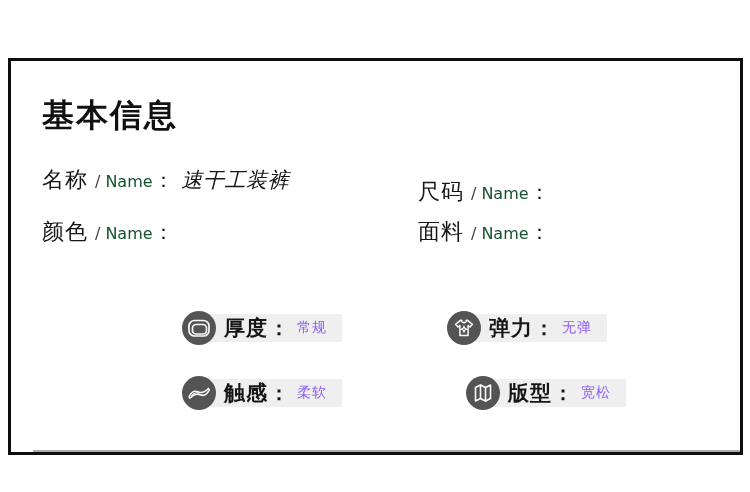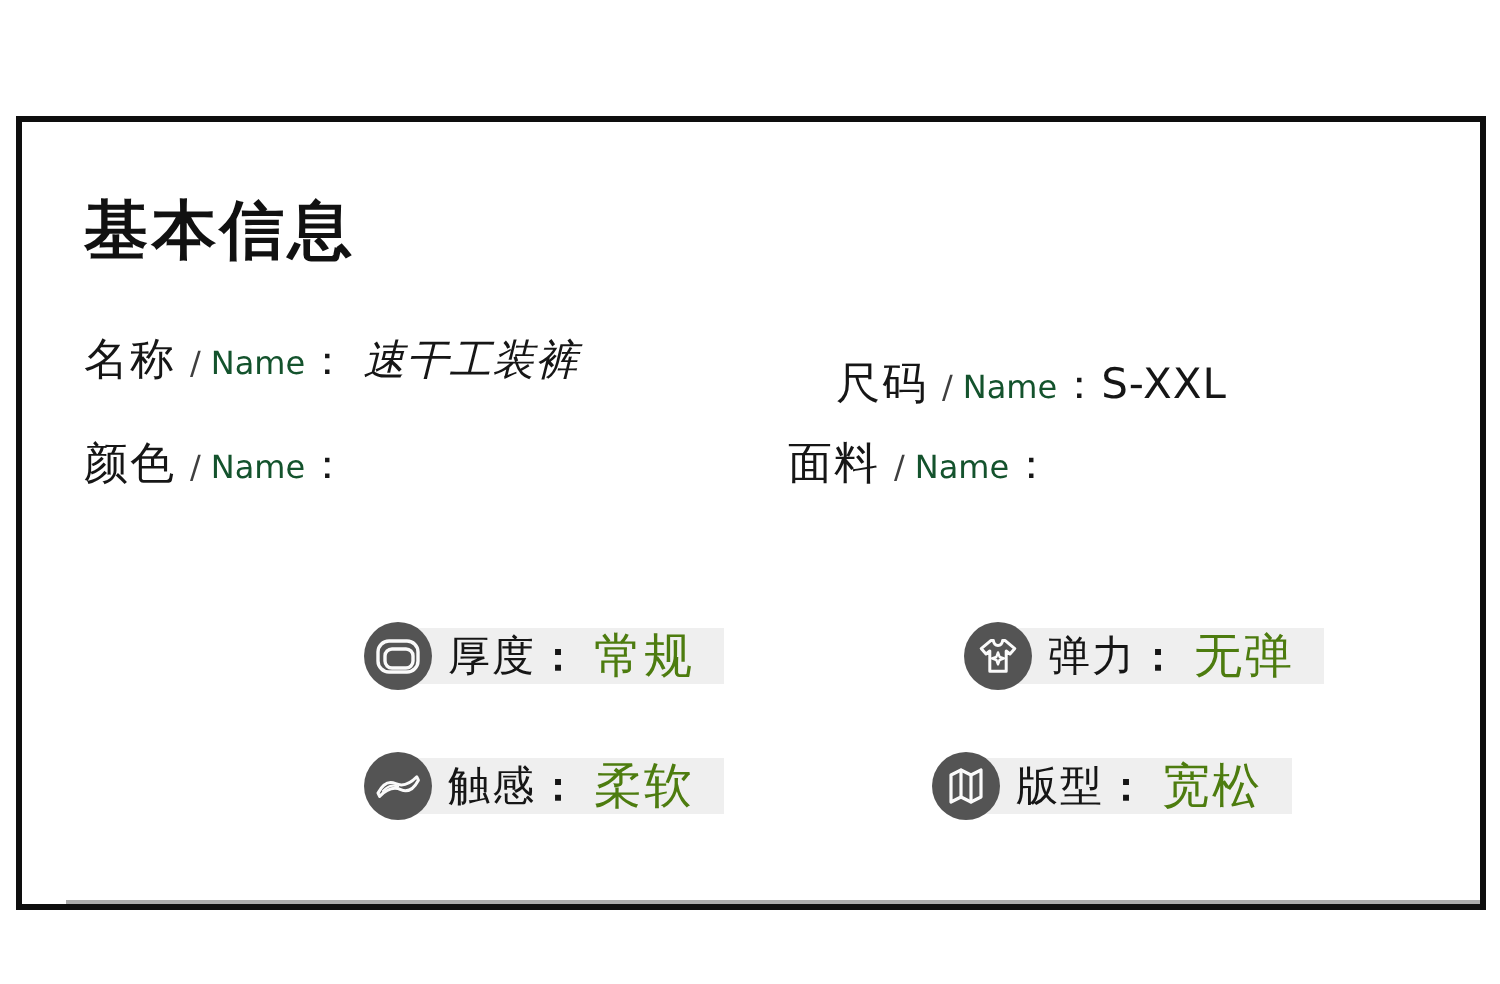--- a/index.html
+++ b/index.html
@@ -60,23 +60,23 @@
   }
   .badge-pill{
     display:flex;
     align-items:center;
     background:#efefef;
     height:28px;
     margin-left:-17px;
     padding:0 15px 0 25px;
     white-space:nowrap;
   }
-  .badge-label{font-size:21px;font-weight:400;letter-spacing:1px;}
+  .badge-label{font-size:21px;font-weight:700;letter-spacing:1px;}
   .badge-colon{font-size:20px;font-weight:700;margin-left:1px;}
-  .badge-val{font-size:24px;font-weight:400;color:#4d7c0f;margin-left:8px;letter-spacing:1px;}
+  .badge-val{font-size:14px;font-weight:400;color:#8b5cf6;margin-left:8px;letter-spacing:1px;}
 
   .bottom-sheen{
     position:absolute;
     left:22px;right:0;bottom:0;
     height:2px;
     background:#ababab;
   }
   .icon-svg{display:block;}
 </style>
 </head>
@@ -93,52 +93,51 @@
       <span class="en">Name</span>
       <span class="colon">：</span>
       <span class="val gap">速干工装裤</span>
     </div>
 
     <div class="field" style="left:407px;top:116px">
       <span class="zh">尺码</span>
       <span class="slash">/</span>
       <span class="en">Name</span>
       <span class="colon">：</span>
-      <span class="val nogap">S-XXL</span>
     </div>
 
     <div class="field" style="left:31px;top:156px">
       <span class="zh">颜色</span>
       <span class="slash">/</span>
       <span class="en">Name</span>
       <span class="colon">：</span>
     </div>
 
-    <div class="field" style="left:383px;top:156px">
+    <div class="field" style="left:407px;top:156px">
       <span class="zh">面料</span>
       <span class="slash">/</span>
       <span class="en">Name</span>
       <span class="colon">：</span>
     </div>
 
     <div class="badge" style="left:171px;top:250px">
       <span class="badge-circle">
         <svg class="icon-svg" width="34" height="34" viewBox="0 0 34 34" fill="none" stroke="#fafafa" stroke-width="1.7" stroke-linejoin="round" stroke-linecap="round">
           <rect x="7" y="9.5" width="20" height="15.5" rx="5.5"></rect>
           <rect x="10.5" y="13.5" width="14" height="9.5" rx="3.5"></rect>
         </svg>
       </span>
       <span class="badge-pill">
         <span class="badge-label">厚度</span>
         <span class="badge-colon">：</span>
         <span class="badge-val">常规</span>
       </span>
     </div>
 
-    <div class="badge" style="left:471px;top:250px">
+    <div class="badge" style="left:436px;top:250px">
       <span class="badge-circle">
         <svg class="icon-svg" width="34" height="34" viewBox="0 0 34 34" fill="none" stroke="#fafafa" stroke-width="1.5" stroke-linejoin="round" stroke-linecap="round">
           <path d="M13.4 9.3 L8.6 13.3 L11 16 L12.9 14.5 L12.9 24.6 L21.1 24.6 L21.1 14.5 L23 16 L25.4 13.3 L20.6 9.3 L19.3 9.3 C19.1 10.9 18.2 11.7 17 11.7 C15.8 11.7 14.9 10.9 14.7 9.3 Z"></path>
           <path d="M17 15.2 L17.8 17.4 L20 18.2 L17.8 19 L17 21.2 L16.2 19 L14 18.2 L16.2 17.4 Z" stroke-width="1.2"></path>
         </svg>
       </span>
       <span class="badge-pill">
         <span class="badge-label">弹力</span>
         <span class="badge-colon">：</span>
         <span class="badge-val">无弹</span>

